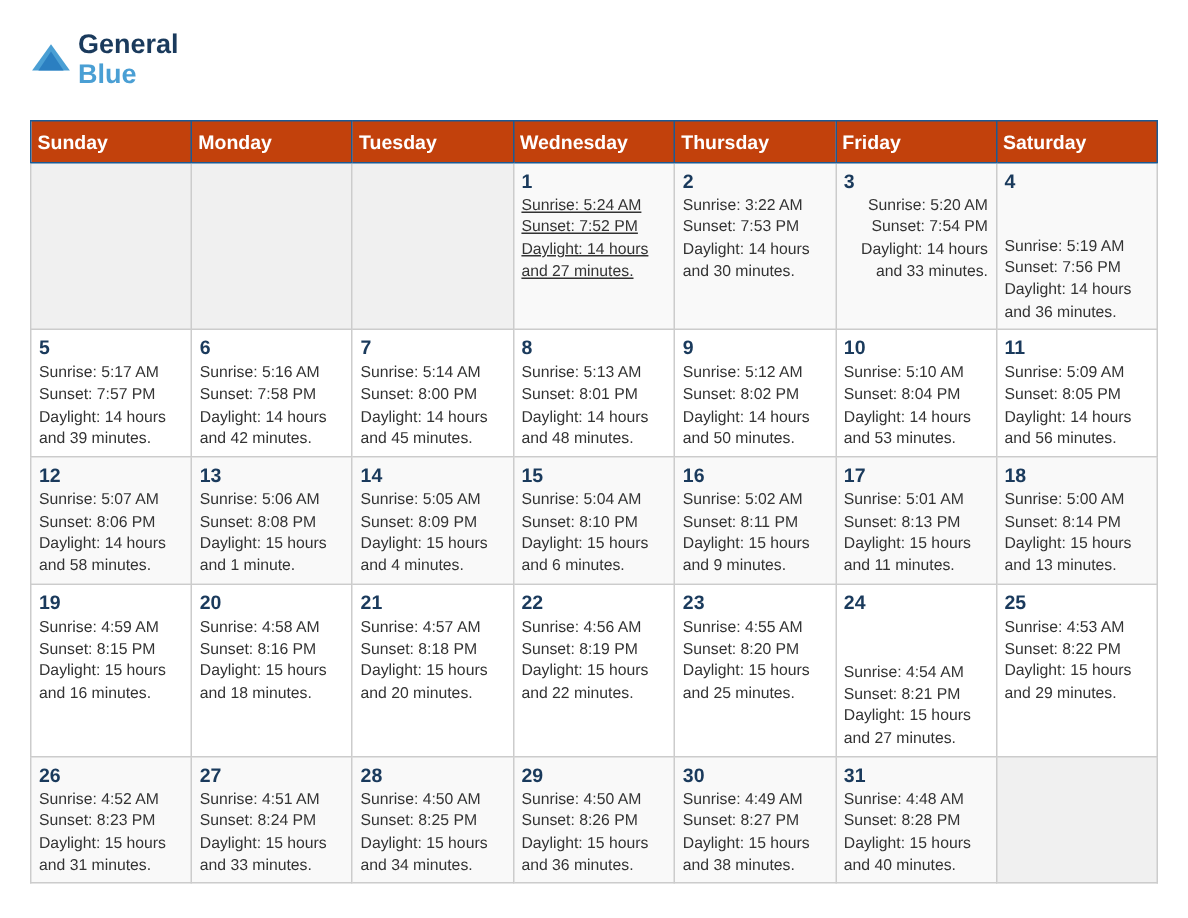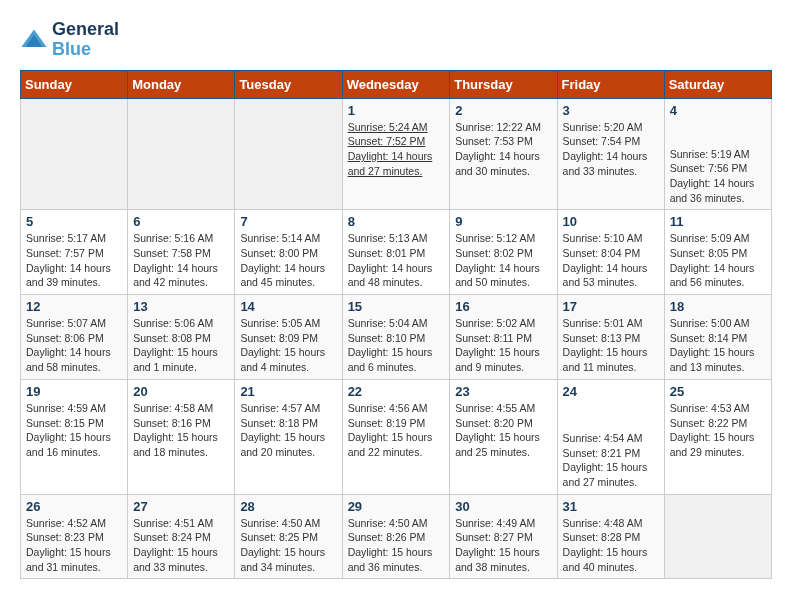--- a/index.html
+++ b/index.html
@@ -7,21 +7,21 @@
       font-family: Arial, sans-serif;
       background: #fff;
       width: 792px;
       min-height: 612px;
       padding: 20px;
     }
     .header {
       display: flex;
       justify-content: space-between;
       align-items: flex-start;
-      margin-bottom: 10px;
+      margin-bottom: 20px;
     }
     .logo {
       display: flex;
       align-items: center;
       gap: 4px;
     }
     .logo-text {
       font-size: 18px;
       font-weight: bold;
       color: #1a3a5c;
@@ -125,28 +125,28 @@
         <td class="empty-cell"></td>
         <td>
           <div class="day-number">1</div>
           <div class="day-info" style="white-space: pre-line; text-decoration: underline;">Sunrise: 5:24 AM
 Sunset: 7:52 PM
 Daylight: 14 hours
 and 27 minutes.</div>
         </td>
         <td>
           <div class="day-number">2</div>
-          <div class="day-info" style="white-space: pre-line;">Sunrise: 12:22 AM
+          <div class="day-info" style="white-space: pre-line;">Sunrise: 3:22 AM
 Sunset: 7:53 PM
 Daylight: 14 hours
 and 30 minutes.</div>
         </td>
         <td>
           <div class="day-number">3</div>
-          <div class="day-info" style="white-space: pre-line;">Sunrise: 5:20 AM
+          <div class="day-info" style="white-space: pre-line; text-align: right;">Sunrise: 5:20 AM
 Sunset: 7:54 PM
 Daylight: 14 hours
 and 33 minutes.</div>
         </td>
         <td>
           <div class="day-number">4</div>
           <div class="day-info" style="white-space: pre-line; margin-top: 29px;">Sunrise: 5:19 AM
 Sunset: 7:56 PM
 Daylight: 14 hours
 and 36 minutes.</div>

